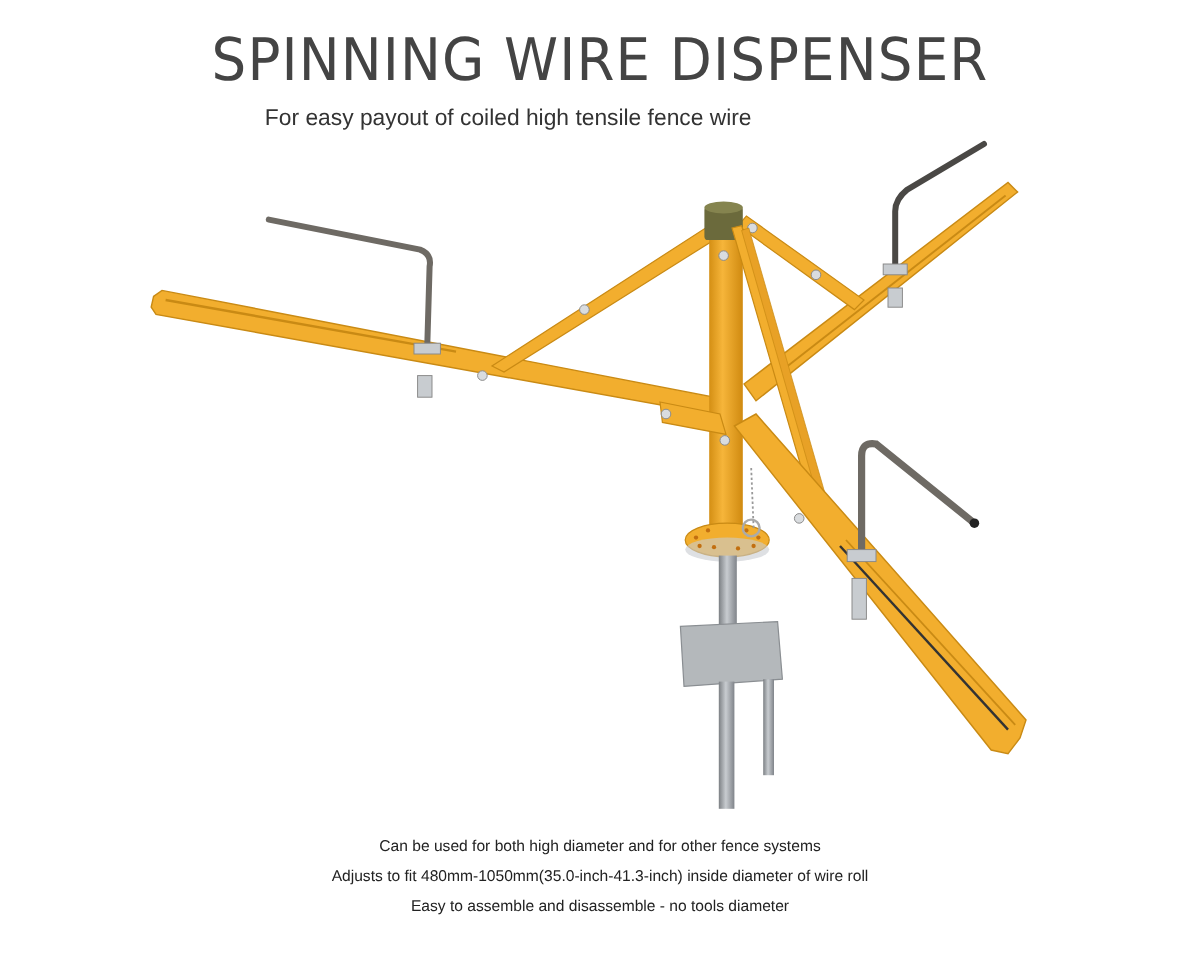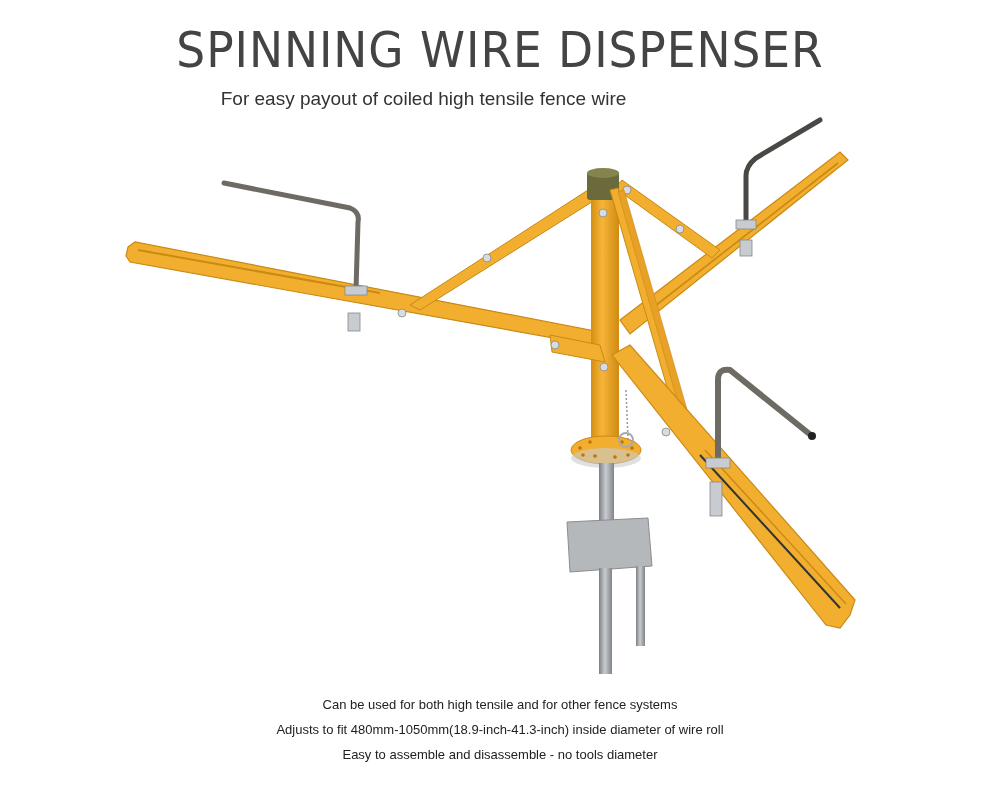--- a/index.html
+++ b/index.html
@@ -111,16 +111,16 @@
     <g>
       <rect x="599" y="463" width="15" height="90" fill="url(#steelG)"></rect>
       <polygon points="567,522 648,518 652,566 570,572" fill="#b4b8bb" stroke="#8a8e92" stroke-width="1"></polygon>
       <rect x="599" y="568" width="13" height="106" fill="url(#steelG)"></rect>
       <rect x="636" y="566" width="9" height="80" fill="url(#steelG)"></rect>
     </g>
   </svg>
 </div>
 
 <div class="features">
-  <div class="feature">Can be used for both high tensile and for other fence systems</div>
-  <div class="feature">Adjusts to fit 480mm-1050mm(18.9-inch-41.3-inch) inside diameter of wire roll</div>
+  <div class="feature">Can be used for both high diameter and for other fence systems</div>
+  <div class="feature">Adjusts to fit 480mm-1050mm(35.0-inch-41.3-inch) inside diameter of wire roll</div>
   <div class="feature">Easy to assemble and disassemble - no tools diameter</div>
 </div>
 
 </body></html>

